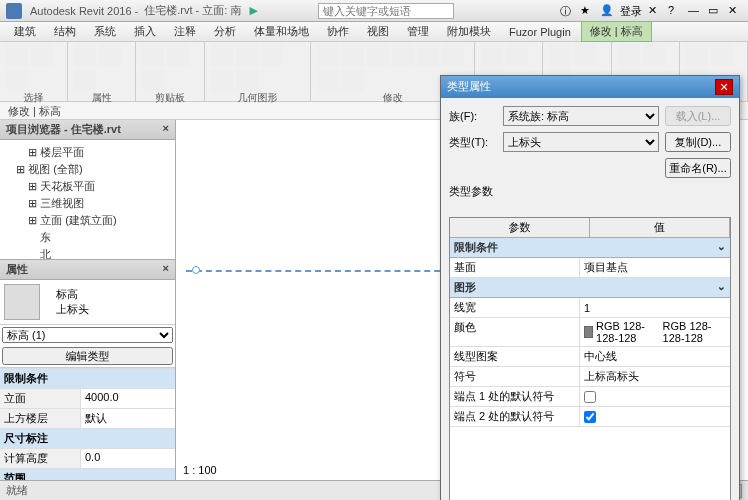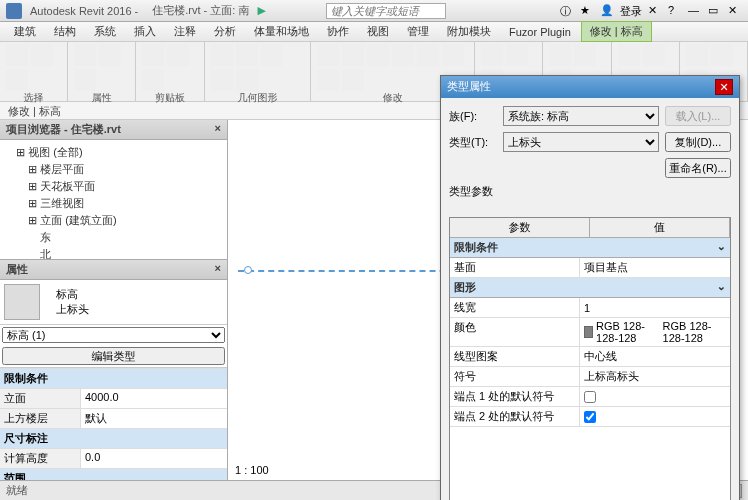--- a/index.html
+++ b/index.html
@@ -1,33 +1,33 @@
 <!DOCTYPE html>
 <html><head>
 <meta charset="utf-8">
 <style>
 * { box-sizing: border-box; margin: 0; padding: 0; font-family: "Microsoft YaHei", sans-serif; font-size: 11px; }
 body { width: 748px; height: 500px; background: #e8e8e8; overflow: hidden; position: relative; }
 .titlebar { height: 22px; background: linear-gradient(#f5f5f5,#e0e0e0); border-bottom: 1px solid #aaa; display: flex; align-items: center; padding: 0 6px; }
 .titlebar .appicon { width: 16px; height: 16px; background: #4a7bb5; border-radius: 2px; margin-right: 8px; }
 .titlebar .title { color: #555; flex: 0 0 auto; }
-.titlebar .search { margin-left: 60px; width: 120px; height: 16px; border: 1px solid #aaa; background: #fff; font-style: italic; color: #999; padding: 0 4px; }
+.titlebar .search { margin-left: 60px; width: 136px; height: 16px; border: 1px solid #aaa; background: #fff; color: #999; padding: 0 4px; }
 .titlebar .icons { margin-left: auto; display: flex; gap: 6px; align-items: center; }
 .titlebar .icons span { width: 14px; height: 14px; display: inline-block; }
 .menubar { height: 20px; background: linear-gradient(#f8f8f8,#e8e8e8); border-bottom: 1px solid #ccc; display: flex; align-items: center; padding: 0 6px; gap: 2px; }
 .menubar .menu { padding: 2px 8px; color: #333; cursor: pointer; }
 .menubar .menu.active { background: #c5e0b4; border: 1px solid #8bc34a; }
 .ribbon { height: 60px; background: #f0f0f0; border-bottom: 1px solid #ccc; display: flex; }
 .ribbon-group { border-right: 1px solid #ccc; padding: 2px 6px; display: flex; flex-direction: column; }
 .ribbon-group .tools { flex: 1; display: flex; gap: 3px; flex-wrap: wrap; align-items: center; }
 .ribbon-group .label { text-align: center; color: #555; font-size: 10px; }
 .ribbon-btn { width: 22px; height: 22px; border: 1px solid transparent; background: #eee; }
 .context-tab { height: 18px; background: #f5f5f5; border-bottom: 1px solid #ccc; padding: 2px 8px; color: #444; }
 .main { display: flex; height: calc(500px - 22px - 20px - 60px - 18px - 20px); }
-.left-panel { width: 228px; background: #f5f5f5; border-right: 1px solid #aaa; display: flex; flex-direction: column; }
+.left-panel { width: 176px; background: #f5f5f5; border-right: 1px solid #aaa; display: flex; flex-direction: column; }
 .panel-title { background: linear-gradient(#ddd,#ccc); padding: 2px 6px; border-bottom: 1px solid #aaa; font-weight: bold; color: #444; display:flex; justify-content:space-between; }
 .tree { padding: 4px; overflow: auto; flex: 0 0 120px; background:#fff; border-bottom:1px solid #aaa;}
 .tree-item { padding: 1px 0 1px 12px; color: #333; cursor: pointer; }
 .tree-item.l2 { padding-left: 24px; }
 .tree-item.l3 { padding-left: 36px; }
 .prop-panel { flex: 1; overflow: auto; background:#fff; }
 .prop-head { display: flex; align-items: center; padding: 4px; gap: 16px; }
 .prop-thumb { width: 36px; height: 36px; background: #ddd; border: 1px solid #aaa; }
 .prop-row { display: flex; border-top: 1px solid #ddd; }
 .prop-row .k { width: 80px; padding: 2px 4px; background: #f0f0f0; }
@@ -63,21 +63,21 @@
 .param-table .color-sw { width:12px; height:12px; background:rgb(128,128,128); border:1px solid #666; display:inline-block;}
 .param-table .blank { height: 80px; }
 input[type=checkbox]{ width:12px; height:12px;}
 </style>
 </head>
 <body>
 
 <div class="titlebar">
   <div class="appicon"></div>
   <span class="title">Autodesk Revit 2016 -</span>
-  <span class="title" style="margin-left:14px;">住宅楼.rvt - 立面: 南</span>
+  <span class="title" style="margin-left:6px;">住宅楼.rvt - 立面: 南</span>
   <span style="margin-left:8px;color:#3a7;">▶</span>
   <input class="search" placeholder="键入关键字或短语" style="">
   <div class="icons">
     <span>ⓘ</span>
     <span>★</span>
     <span>👤</span>
     <span style="width:auto;">登录</span>
     <span>✕</span>
     <span>?</span>
     <span>—</span>
@@ -186,22 +186,22 @@
 
 <div class="context-tab">修改 | 标高</div>
 
 <div class="main">
   <div class="left-panel">
     <div class="panel-title">
       <span>项目浏览器 - 住宅楼.rvt</span>
       <span>×</span>
     </div>
     <div class="tree" id="tree">
+        <div class="tree-item l2">⊞ 楼层平面</div>
         <div class="tree-item l1">⊞ 视图 (全部)</div>
-        <div class="tree-item l2">⊞ 楼层平面</div>
         <div class="tree-item l2">⊞ 天花板平面</div>
         <div class="tree-item l2">⊞ 三维视图</div>
         <div class="tree-item l2">⊞ 立面 (建筑立面)</div>
         <div class="tree-item l3">东</div>
         <div class="tree-item l3">北</div>
       </div>
     <div class="panel-title">
       <span>属性</span>
       <span>×</span>
     </div>

